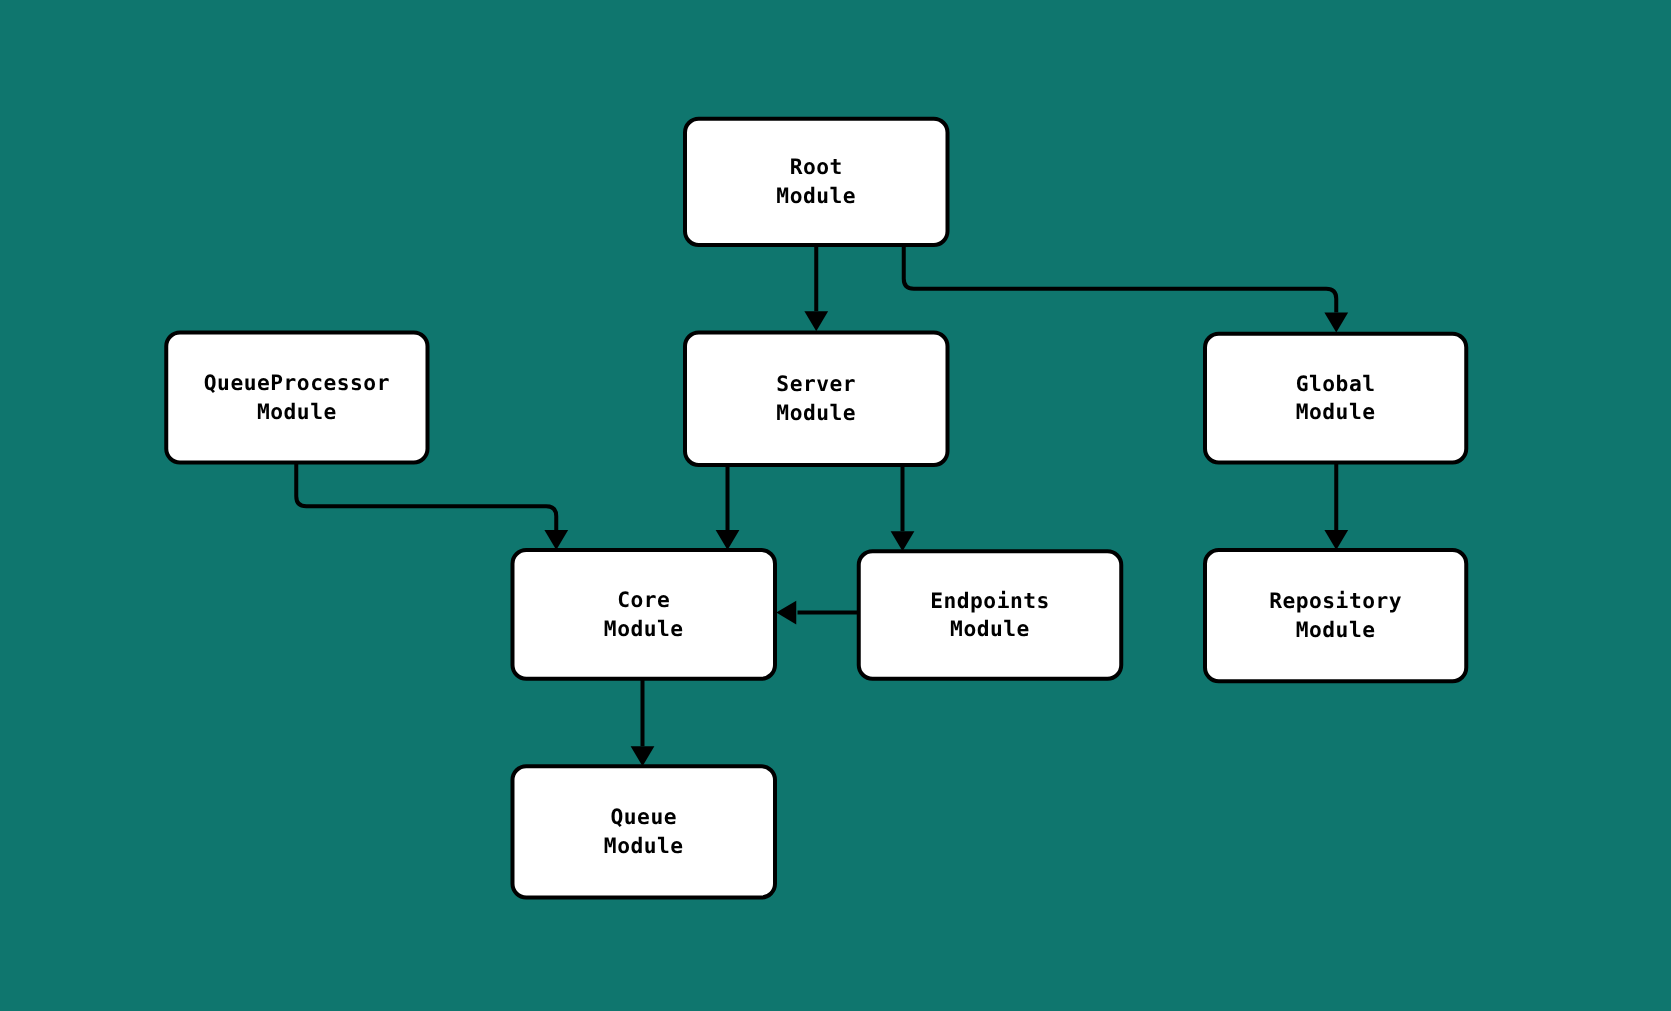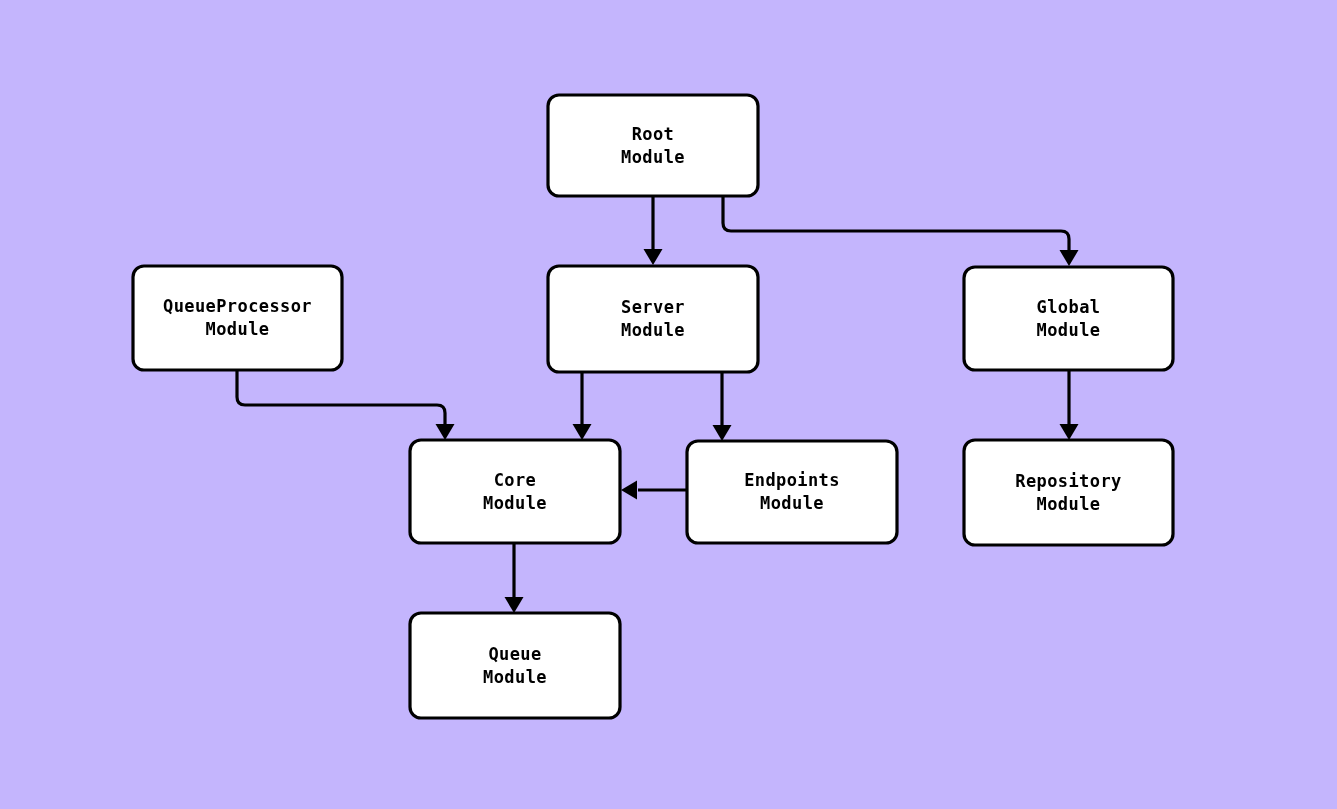--- a/index.html
+++ b/index.html
@@ -4,21 +4,21 @@
 <style>
   html, body {
     margin: 0;
     padding: 0;
     background: #ffffff;
   }
   #diagram-canvas {
     position: relative;
     width: 1337px;
     height: 809px;
-    background: #c4b5fd;
+    background: #0f766e;
     overflow: hidden;
   }
   svg.diagram-svg {
     position: absolute;
     top: 0;
     left: 0;
     width: 1337px;
     height: 809px;
     display: block;
   }

